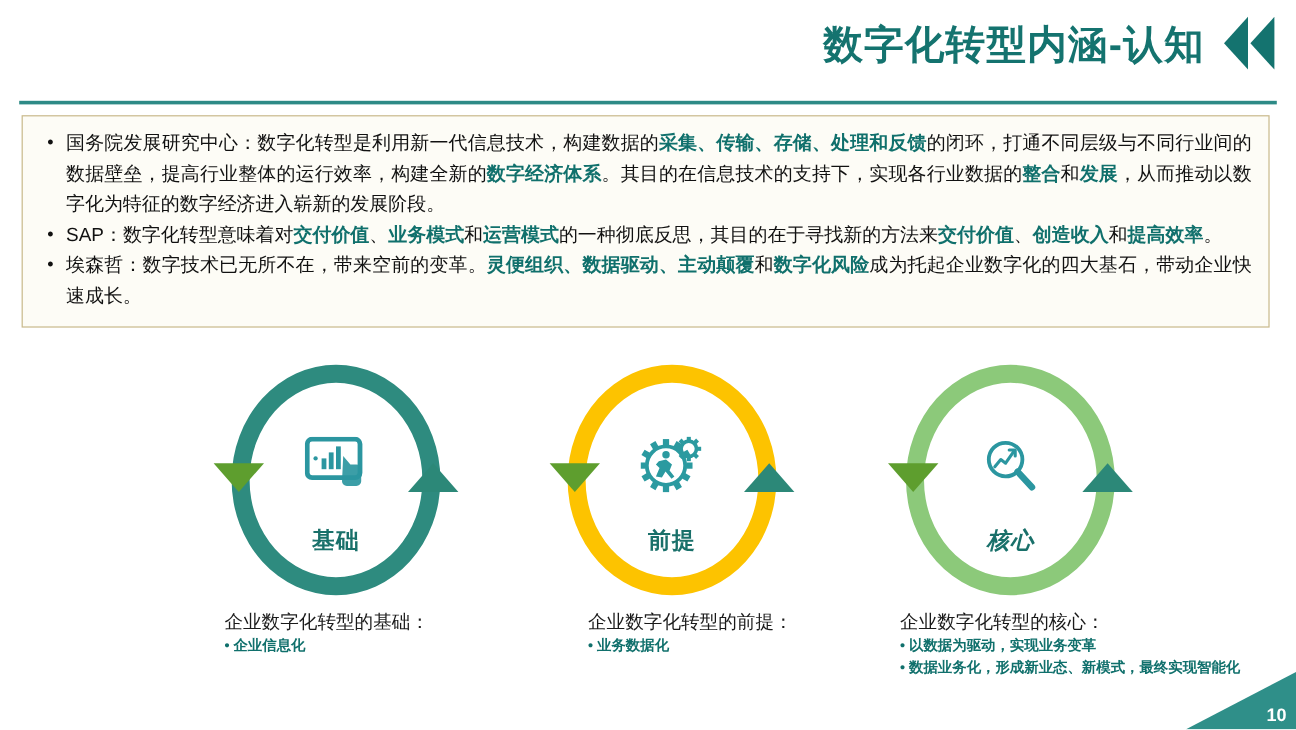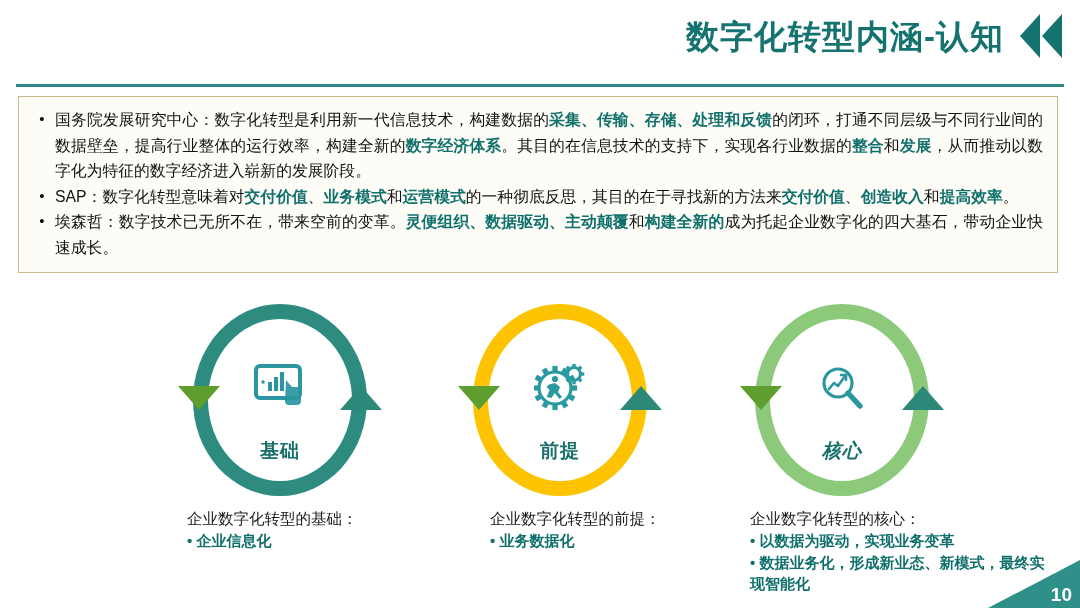--- a/index.html
+++ b/index.html
@@ -179,21 +179,21 @@
   .caption.c1 { left: 466px; width: 260px; }
   .caption.c2 { left: 726px; width: 300px; }
 
   .caption-title {
     font-size: 15.5px;
     color: #1a1a1a;
     line-height: 1.45;
     white-space: nowrap;
   }
   .caption-item {
-    font-size: 15px;
+    font-size: 12px;
     font-weight: bold;
     color: #10706c;
     line-height: 1.42;
   }
 
   
   .corner {
     position: absolute;
     right: 0;
     bottom: 0;
@@ -207,21 +207,21 @@
     bottom: 0;
     width: 0;
     height: 0;
     border-left: 92px solid transparent;
     border-bottom: 48px solid #2f8f89;
   }
   .page-num {
     position: absolute;
     right: 8px;
     bottom: 4px;
-    font-size: 19px;
+    font-size: 15px;
     font-weight: bold;
     color: #ffffff;
     line-height: 1;
   }
 </style>
 </head>
 <body>
 
 <div class="slide-header">
   <div class="title-row">
@@ -238,21 +238,21 @@
     <div class="bullet-line">
       <div class="bullet-dot">•</div>
       <div class="bullet-body"><span>国务院发展研究中心：数字化转型是利用新一代信息技术，构建数据的</span><span class="hl">采集、传输、存储、处理和反馈</span><span>的闭环，打通不同层级与不同行业间的数据壁垒，提高行业整体的运行效率，构建全新的</span><span class="hl">数字经济体系</span><span>。其目的在信息技术的支持下，实现各行业数据的</span><span class="hl">整合</span><span>和</span><span class="hl">发展</span><span>，从而推动以数字化为特征的数字经济进入崭新的发展阶段。</span></div>
     </div>
     <div class="bullet-line">
       <div class="bullet-dot">•</div>
       <div class="bullet-body"><span>SAP：数字化转型意味着对</span><span class="hl">交付价值</span><span>、</span><span class="hl">业务模式</span><span>和</span><span class="hl">运营模式</span><span>的一种彻底反思，其目的在于寻找新的方法来</span><span class="hl">交付价值</span><span>、</span><span class="hl">创造收入</span><span>和</span><span class="hl">提高效率</span><span>。</span></div>
     </div>
     <div class="bullet-line">
       <div class="bullet-dot">•</div>
-      <div class="bullet-body"><span>埃森哲：数字技术已无所不在，带来空前的变革。</span><span class="hl">灵便组织、数据驱动、主动颠覆</span><span>和</span><span class="hl">构建全新的</span><span>成为托起企业数字化的四大基石，带动企业快速成长。</span></div>
+      <div class="bullet-body"><span>埃森哲：数字技术已无所不在，带来空前的变革。</span><span class="hl">灵便组织、数据驱动、主动颠覆</span><span>和</span><span class="hl">数字化风险</span><span>成为托起企业数字化的四大基石，带动企业快速成长。</span></div>
     </div>
   </div>
 
 <div class="diagram" id="diagram">
     <div class="ring-unit u0">
       <div class="ring" style="border-color: rgb(46, 139, 127);"></div>
       <div class="ring-icon"><svg width="52" height="44" viewBox="0 0 52 44">
           <rect x="2" y="2" width="44" height="32" rx="4" ry="4" fill="none" stroke="#2b96a0" stroke-width="4"></rect>
           <circle cx="9" cy="18" r="1.8" fill="#2b96a0"></circle>
           <rect x="14" y="18" width="4" height="9" fill="#2b96a0"></rect>

